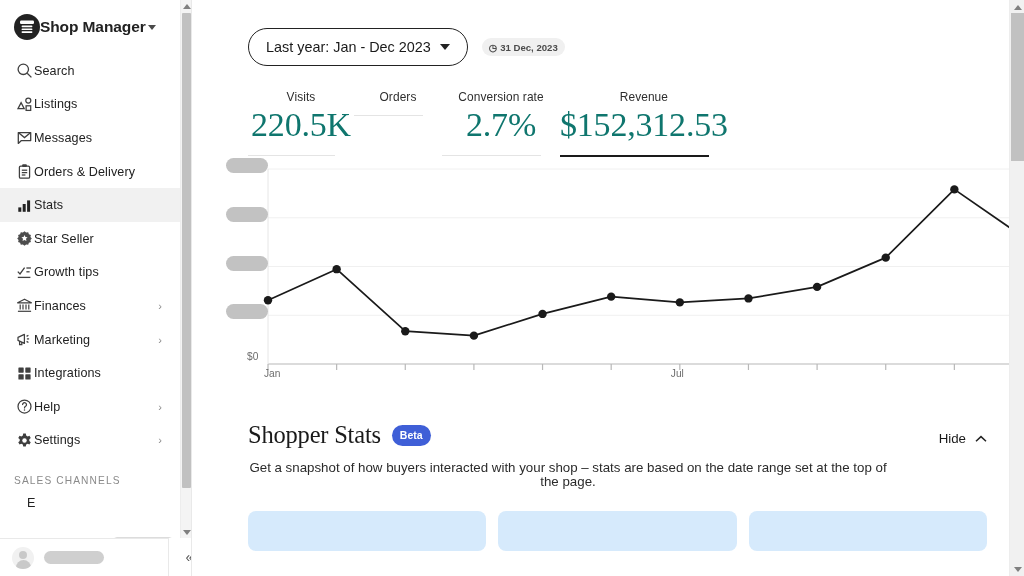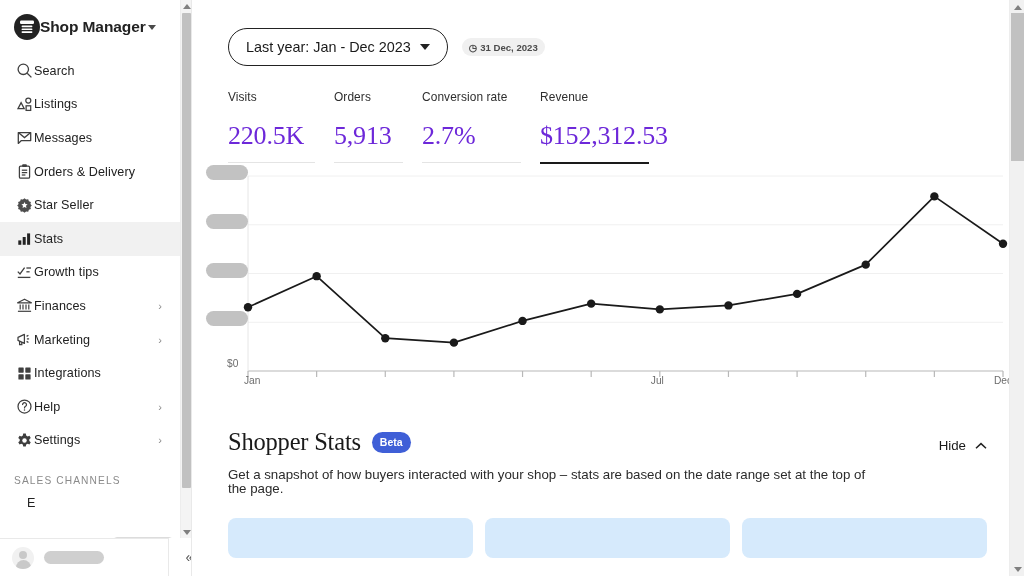--- a/index.html
+++ b/index.html
@@ -129,21 +129,21 @@
     width: 42px; height: 38px; border-left: 1px solid #e9e9e9;
     display: flex; align-items: center; justify-content: center;
     background: #fff; color: #555; font-size: 14px; cursor: pointer;
   }
 
   
   .main {
     position: relative; flex: 1 1 auto; height: 576px;
     overflow: hidden; background: #ffffff;
   }
-  .main-inner { padding: 0 0 0 36px; }
+  .main-inner { padding: 0 0 0 56px; text-align: center; }
 
   .pill-row { display: flex; align-items: center; gap: 14px; padding-top: 28px; }
   .range-pill {
     display: inline-flex; align-items: center; gap: 9px;
     height: 38px; padding: 0 17px;
     border: 1.6px solid #222222; border-radius: 19px;
     font-size: 14.4px; color: #1a1a1a; cursor: pointer;
     background: #fff; white-space: nowrap;
   }
   .range-pill .caret {
@@ -162,21 +162,21 @@
   .metric:nth-child(1) { width: 106px; }
   .metric:nth-child(2) { width: 88px; }
   .metric:nth-child(3) { width: 118px; }
   .metric:nth-child(4) { width: auto; }
   .metric .m-label {
     font-size: 11.9px; color: #2e2e2e; letter-spacing: 0.1px;
     white-space: nowrap;
   }
   .metric .m-value {
     font-family: "Liberation Serif", serif;
-    font-size: 26px; color: #6d28d9; margin-top: 17px;
+    font-size: 34px; color: #0f766e; margin-top: 2px;
     white-space: nowrap; letter-spacing: -0.2px;
   }
   .metric-underline {
     height: 1px; background: #e4e4e4; margin-top: 11px;
     margin-right: 19px;
   }
   .metric.selected .metric-underline { height: 2px; background: #1a1a1a; }
 
   
   .chart-wrap { position: relative; margin-top: 0; height: 226px; }
@@ -298,39 +298,39 @@
             <rect x="3.4" y="3" width="10.2" height="12.2" rx="1.3"></rect>
             <rect x="6.1" y="1.3" width="4.8" height="2.6" rx="1" fill="#3f3f3f" stroke="none"></rect>
             <line x1="5.8" y1="7.2" x2="11.2" y2="7.2"></line>
             <line x1="5.8" y1="9.6" x2="11.2" y2="9.6"></line>
             <line x1="5.8" y1="12" x2="9.4" y2="12"></line>
           </svg>
         </span>
         <span class="lbl">Orders &amp; Delivery</span>
       </div>
 
-      <div class="nav-item">
-        <span class="ico">
-          <svg width="17" height="17" viewBox="0 0 17 17">
-            <path d="M8.5 1.2 L10.1 2.6 L12.2 2.2 L12.9 4.2 L14.9 5 L14.4 7.1 L15.8 8.5 L14.4 9.9 L14.9 12 L12.9 12.8 L12.2 14.8 L10.1 14.4 L8.5 15.8 L6.9 14.4 L4.8 14.8 L4.1 12.8 L2.1 12 L2.6 9.9 L1.2 8.5 L2.6 7.1 L2.1 5 L4.1 4.2 L4.8 2.2 L6.9 2.6 Z" fill="#4d4d4d"></path>
-            <path d="M8.5 5.1 L9.45 7.1 L11.6 7.35 L10 8.85 L10.45 11 L8.5 9.9 L6.55 11 L7 8.85 L5.4 7.35 L7.55 7.1 Z" fill="#ffffff"></path>
-          </svg>
-        </span>
-        <span class="lbl">Star Seller</span>
-      </div>
-
       <div class="nav-item active">
         <span class="ico">
           <svg width="17" height="17" viewBox="0 0 17 17">
             <rect x="2.3" y="10.4" width="3" height="4.4" fill="#222"></rect>
             <rect x="6.7" y="7" width="3" height="7.8" fill="#222"></rect>
             <rect x="11.1" y="3.4" width="3" height="11.4" fill="#222"></rect>
           </svg>
         </span>
         <span class="lbl">Stats</span>
+      </div>
+
+      <div class="nav-item">
+        <span class="ico">
+          <svg width="17" height="17" viewBox="0 0 17 17">
+            <path d="M8.5 1.2 L10.1 2.6 L12.2 2.2 L12.9 4.2 L14.9 5 L14.4 7.1 L15.8 8.5 L14.4 9.9 L14.9 12 L12.9 12.8 L12.2 14.8 L10.1 14.4 L8.5 15.8 L6.9 14.4 L4.8 14.8 L4.1 12.8 L2.1 12 L2.6 9.9 L1.2 8.5 L2.6 7.1 L2.1 5 L4.1 4.2 L4.8 2.2 L6.9 2.6 Z" fill="#4d4d4d"></path>
+            <path d="M8.5 5.1 L9.45 7.1 L11.6 7.35 L10 8.85 L10.45 11 L8.5 9.9 L6.55 11 L7 8.85 L5.4 7.35 L7.55 7.1 Z" fill="#ffffff"></path>
+          </svg>
+        </span>
+        <span class="lbl">Star Seller</span>
       </div>
 
       <div class="nav-item">
         <span class="ico">
           <svg width="17" height="17" viewBox="0 0 17 17" fill="none" stroke="#3f3f3f" stroke-width="1.3">
             <path d="M1.8 7.6 L4 9.9 L8.6 3.6"></path>
             <line x1="10.4" y1="4" x2="15" y2="4"></line>
             <line x1="10.4" y1="7.8" x2="13.6" y2="7.8"></line>
             <line x1="1.8" y1="13.4" x2="14.4" y2="13.4"></line>
           </svg>
@@ -444,21 +444,20 @@
       </div>
 
       <div class="metrics">
         <div class="metric">
           <div class="m-label">Visits</div>
           <div class="m-value">220.5K</div>
           <div class="metric-underline"></div>
         </div>
         <div class="metric">
           <div class="m-label">Orders</div>
-          <div class="m-value">5,913</div>
           <div class="metric-underline"></div>
         </div>
         <div class="metric">
           <div class="m-label">Conversion rate</div>
           <div class="m-value">2.7%</div>
           <div class="metric-underline"></div>
         </div>
         <div class="metric selected">
           <div class="m-label">Revenue</div>
           <div class="m-value">$152,312.53</div>

